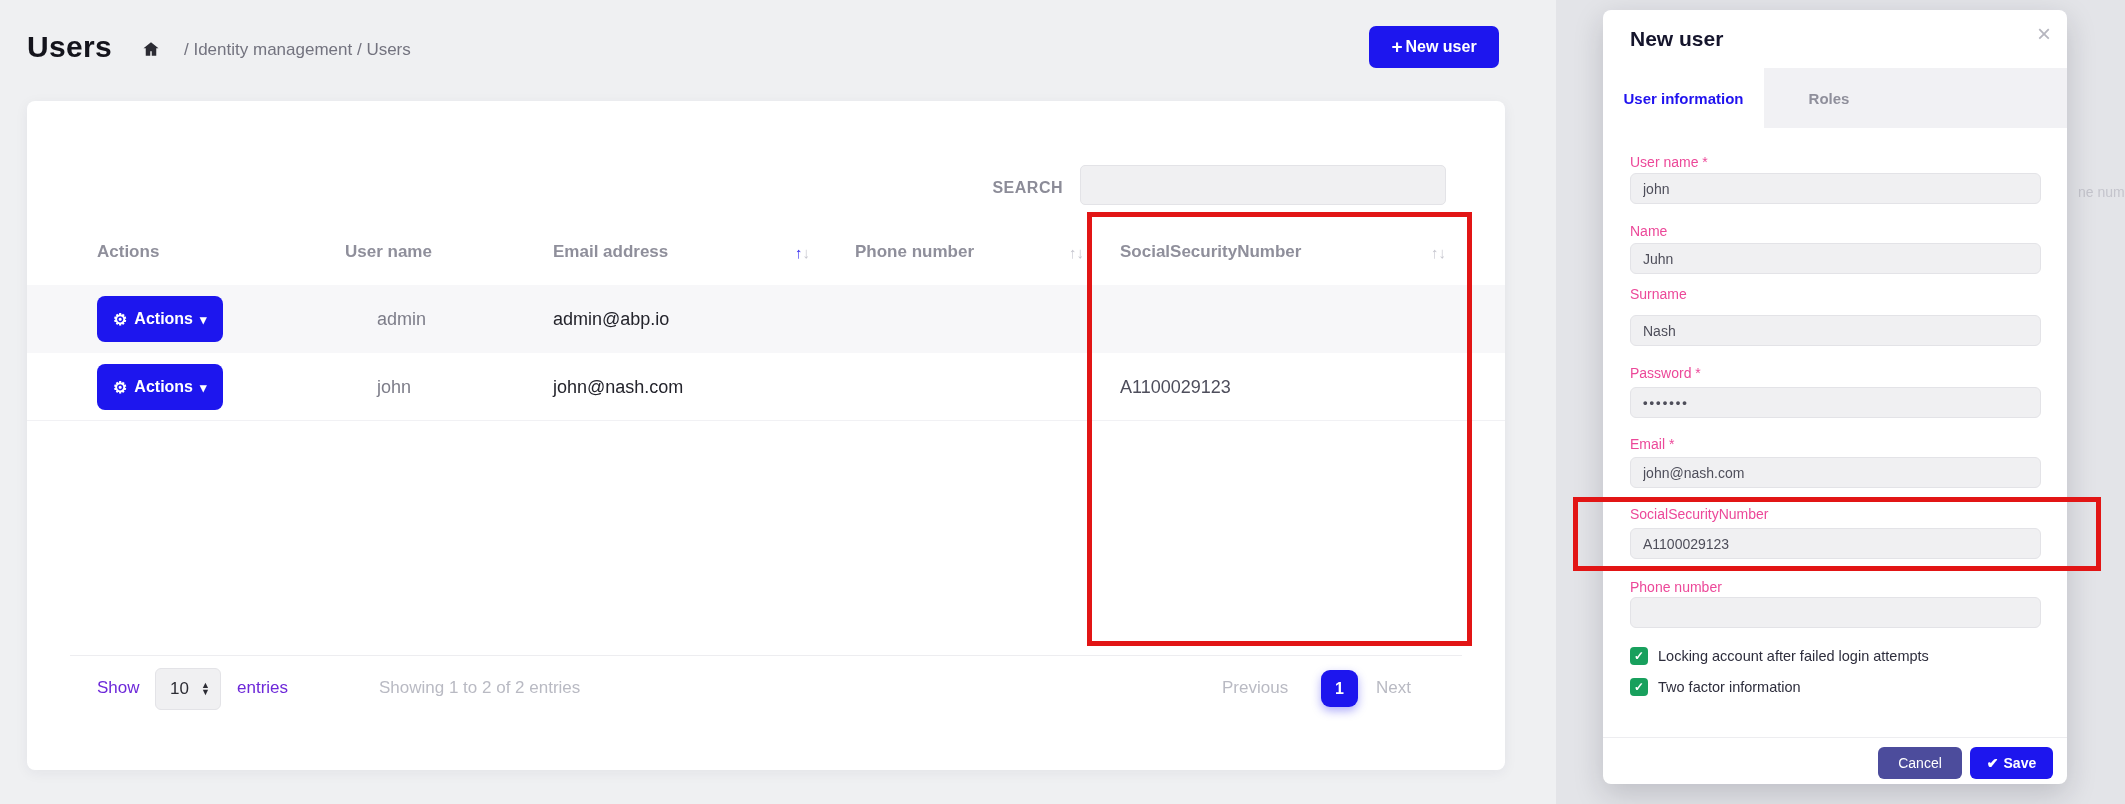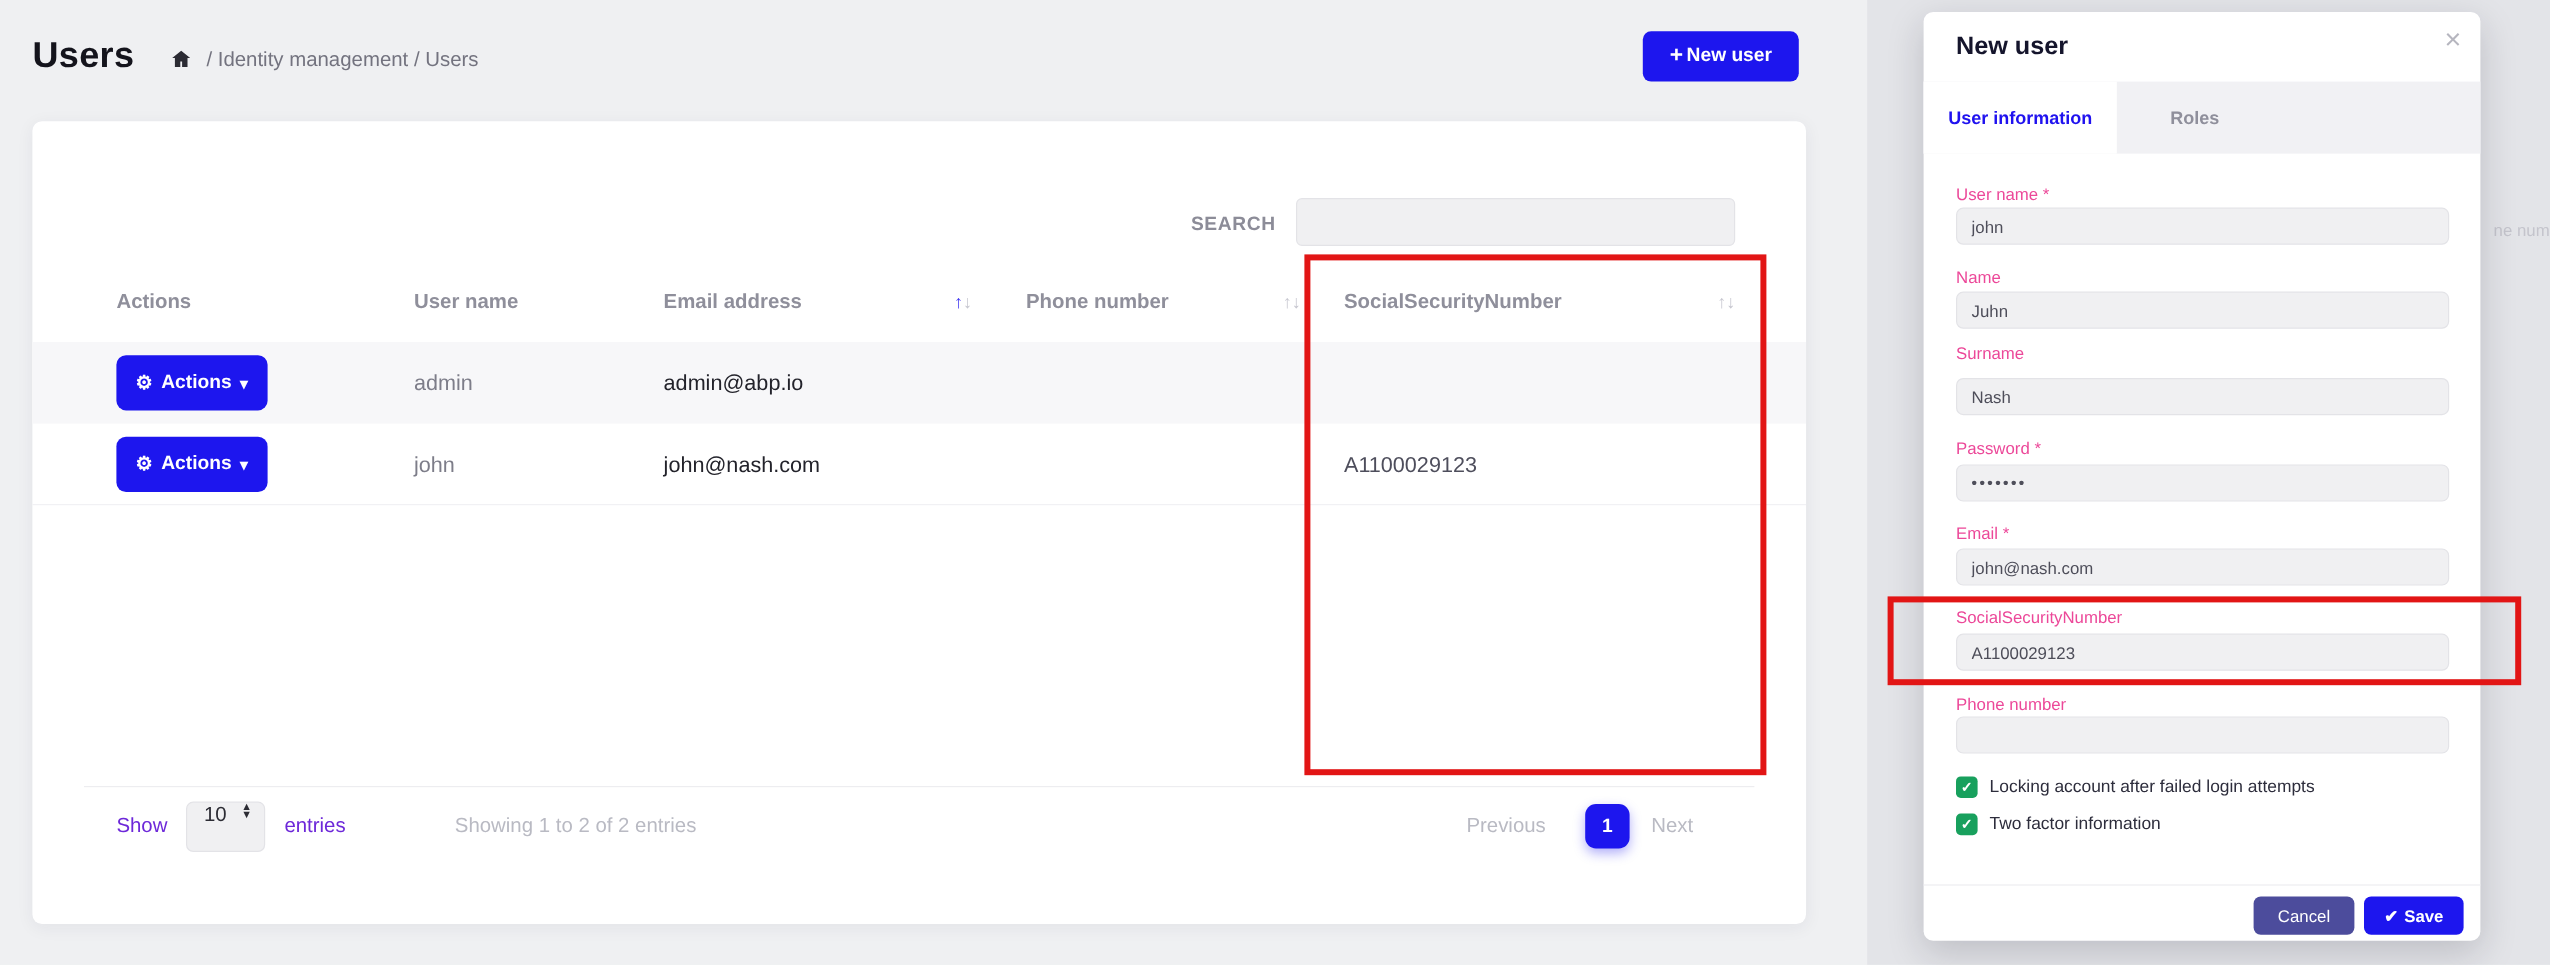--- a/index.html
+++ b/index.html
@@ -2,21 +2,21 @@
 <html><head>
 <meta charset="utf-8">
 <style>
   * { margin:0; padding:0; box-sizing:border-box; }
   html,body { width:2125px; height:804px; overflow:hidden;
     font-family:"Liberation Sans", sans-serif; background:#eff0f2; }
 
   
   .page-left { position:absolute; left:0; top:0; width:1556px; height:804px; background:#eff0f2; }
   .page-title { position:absolute; left:27px; top:30px; font-size:30px; font-weight:800; color:#14141c; letter-spacing:.3px; }
-  .breadcrumb { position:absolute; left:142px; top:40px; font-size:17px; color:#73737f; display:flex; gap:12px; }
+  .breadcrumb { position:absolute; left:142px; top:40px; font-size:17px; color:#73737f; display:flex; gap:24px; }
   .breadcrumb .home { color:#2b2b33; font-size:18px; display:inline-flex; }
   .btn-new-user { position:absolute; left:1369px; top:26px; width:130px; height:42px; background:#1d16ee; color:#fff;
     border:none; border-radius:7px; font-size:16px; font-weight:700; font-family:inherit; display:flex; align-items:center; justify-content:center; cursor:pointer; }
   .btn-new-user .plus { font-size:19px; font-weight:800; margin-right:3px; }
 
   .card { position:absolute; left:27px; top:101px; width:1478px; height:669px; background:#fff; border-radius:8px;
     box-shadow:0 3px 14px rgba(30,30,60,.06); }
 
   .search-label { position:absolute; left:900px; top:78px; width:136px; text-align:right; font-size:16px; font-weight:700; color:#8c8c98; letter-spacing:.5px; }
   .search-input { position:absolute; left:1053px; top:64px; width:366px; height:40px; background:#f0f0f2; border:1px solid #e3e3e7; border-radius:5px;
@@ -25,35 +25,35 @@
   .thead { position:absolute; left:0; top:118px; width:100%; height:66px; }
   .th { position:absolute; top:0; height:66px; display:flex; align-items:center; font-size:17px; font-weight:700; color:#8f8f9b; }
   .sort { position:absolute; top:0; height:66px; display:flex; align-items:center; font-size:15px; font-weight:700; }
   .sort .up { color:#c7c7d0; } .sort .down { color:#c7c7d0; }
   .sort.active .up { color:#3a30f0; }
 
   .trow { position:absolute; left:0; width:100%; height:68px; }
   .trow.alt { background:#f7f7f9; }
   .trow.line { border-bottom:1px solid #f1f1f4; }
   .td { position:absolute; top:0; height:68px; display:flex; align-items:center; font-size:18px; }
-  .td.username { color:#7d7d89; }
+  .td.username { color:#7d7d89;margin-left:32px; }
   .td.email { color:#23232b; }
   .td.ssn { color:#4e4e5c; }
 
   .btn-actions { height:46px; padding:0 16px; background:#1d16ee; border:none; border-radius:8px; color:#fff;
     font-size:16px; font-weight:700; font-family:inherit; display:flex; align-items:center; gap:7px; cursor:pointer; }
   .btn-actions .gear { font-size:16px; }
   .btn-actions .caret { font-size:13px; }
 
   .tbottom { position:absolute; left:43px; right:43px; top:554px; border-top:1px solid #ededf0; }
 
   .pg-text { position:absolute; top:577px; font-size:17px; color:#6d28d9; }
   .pg-muted { position:absolute; top:577px; font-size:17px; color:#b9bac3; }
   .size-select { position:absolute; left:128px; top:567px; width:66px; height:42px; background:#f0f0f2; border:1px solid #e3e3e7; border-radius:6px;
-    display:flex; justify-content:space-between; padding:0 10px 0 14px; cursor:pointer; }
+    display:flex; align-items:center; justify-content:space-between; padding:0 10px 0 14px; cursor:pointer; }
   .size-select .val { font-size:17px; color:#2c2c34; }
   .size-select .stepper { display:flex; flex-direction:column; line-height:7px; font-size:9px; color:#2c2c34; }
   .page-current { position:absolute; left:1294px; top:569px; width:37px; height:37px; background:#1d16ee; border-radius:9px;
     color:#fff; font-size:16px; font-weight:700; display:flex; align-items:center; justify-content:center; cursor:pointer;
     box-shadow:0 4px 10px rgba(29,22,238,.35); }
 
   .red-box-table { position:absolute; left:1087px; top:212px; width:385px; height:434px; border:5px solid #e21515; z-index:30; pointer-events:none; }
 
   
   .backdrop { position:absolute; left:1556px; top:0; width:569px; height:804px; background:#e3e4e8; }

